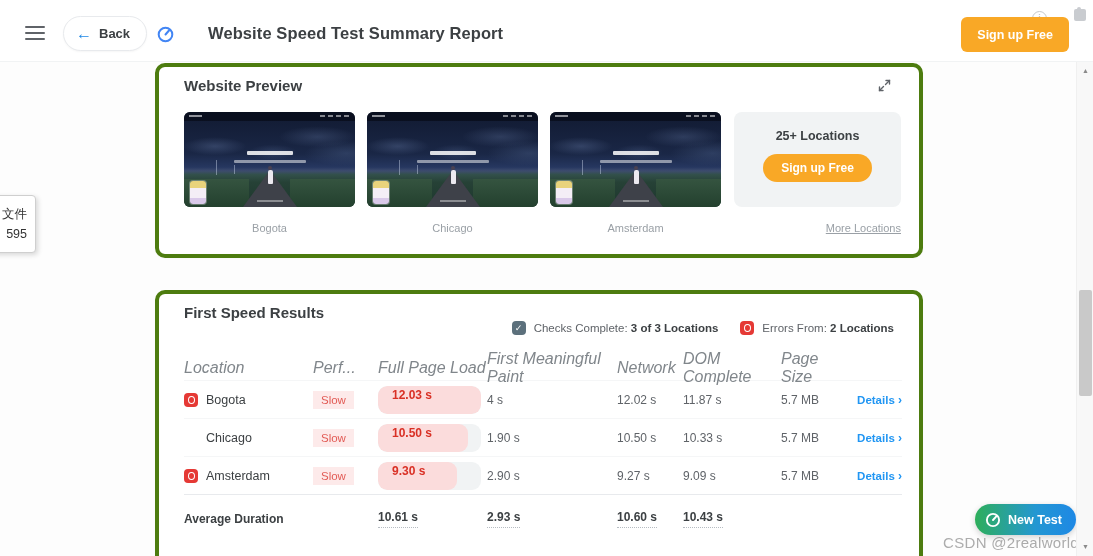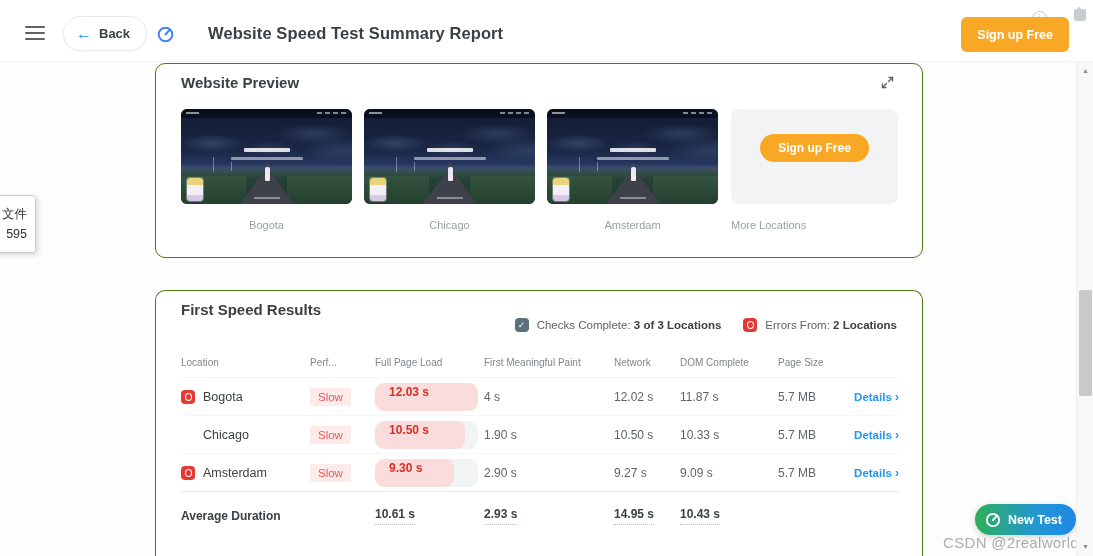--- a/index.html
+++ b/index.html
@@ -14,21 +14,21 @@
   .back-arrow { color:#1e88e5; font-size:16px; font-weight:bold; line-height:1; }
   .back-label { font-size:13px; font-weight:bold; color:#3c4043; }
   .hdr-gauge { position:absolute; left:157px; top:26px; }
   .page-title { position:absolute; left:188px; top:24px; font-size:16.5px; font-weight:bold; color:#3c4043; letter-spacing:.1px;margin-left:20px; }
   .signup-top { position:absolute; right:24px; top:17px; height:35px; padding:0 16px; background:#f9a826; border:none; border-radius:6px; color:#fff; font-weight:bold; font-size:12.5px; cursor:pointer; z-index:3; font-family:inherit; }
   .info-peek { position:absolute; right:46px; top:11px; width:15px; height:15px; border:1.5px solid #c5c8cb; border-radius:50%; color:#c5c8cb; font-size:9px; text-align:center; line-height:13px; font-weight:bold; z-index:2; background:#fff; }
   .ext-icon { position:absolute; right:7px; top:9px; width:12px; height:12px; background:#c9ccd0; border-radius:2px; z-index:2; }
   .ext-icon:after { content:""; position:absolute; left:3px; top:-2px; width:4px; height:4px; background:#c9ccd0; border-radius:50%; }
 
   
-  .card { position:absolute; left:155px; width:768px; background:#fff; border:1px solid #4d7c0f; border-radius:10px; box-shadow:0 1px 2px rgba(0,0,0,.02); }
+  .card { position:absolute; left:155px; width:768px; background:#fff; border:4px solid #4d7c0f; border-radius:10px; box-shadow:0 1px 2px rgba(0,0,0,.02); }
   .card-preview { top:63px; height:195px; }
   .card-results { top:290px; height:290px; border-bottom:none; border-radius:10px 10px 0 0; }
   .card-title { position:absolute; left:25px; top:10px; font-size:15px; font-weight:bold; color:#3c4043; }
   .expand-icon { position:absolute; right:28px; top:12px; cursor:pointer; }
 
   
   .thumb { position:absolute; top:45px; width:171px; height:95px; border-radius:6px; overflow:hidden; cursor:pointer;
     background:linear-gradient(180deg,#111a31 0%, #1a2746 44%, #263760 58%, #3d4c6e 62%, #32504a 66%, #264136 74%, #1d382e 100%); }
   .th1{left:25px;} .th2{left:208px;} .th3{left:391px;}
   .clouds { position:absolute; left:0; right:0; top:0; height:62%; background:
@@ -52,33 +52,33 @@
     background:repeating-linear-gradient(90deg, rgba(255,255,255,.5) 0 5px, transparent 5px 8px); }
   .sprite { position:absolute; bottom:3px; left:6px; width:16px; height:23px; border-radius:3px;
     background:linear-gradient(180deg,#e9d37c 0 32%, #f4eef6 32% 72%, #d9c9e9 72% 100%); box-shadow:0 0 0 1px rgba(255,255,255,.3); }
   .thumb-label { position:absolute; top:155px; width:171px; text-align:center; font-size:11px; color:#9aa0a6; }
   .tl1{left:25px;} .tl2{left:208px;} .tl3{left:391px;}
 
   
   .locations-box { position:absolute; left:575px; top:45px; width:167px; height:95px; background:#f1f3f4; border-radius:8px; text-align:center; padding-top:16px; }
   .locations-box .l1, .locations-box .l2 { font-size:12.5px; font-weight:bold; color:#3c4043; line-height:17px; }
   .signup-pill { margin-top:9px; height:28px; padding:0 18px; background:#f9a826; border:none; border-radius:15px; color:#fff; font-weight:bold; font-size:12px; cursor:pointer; font-family:inherit; }
-  .more-locations { position:absolute; left:575px; top:155px; width:167px; text-align:left; font-size:11px; color:#9aa0a6; }
+  .more-locations { position:absolute; left:575px; top:155px; width:167px; text-align:right; font-size:11px; color:#9aa0a6;text-decoration:underline; }
 
   
   .status-row { position:absolute; right:25px; top:27px; display:flex; align-items:center; gap:22px; font-size:11.5px; color:#5f6368; }
   .status-item { display:flex; align-items:center; gap:8px; }
   .check-icon { width:14px; height:14px; background:#5c707c; border-radius:4px; color:#fff; font-size:9px; line-height:14px; text-align:center; font-weight:bold; }
   .err-icon { width:14px; height:14px; background:#e53935; border-radius:4px; position:relative; flex:0 0 auto; }
   .err-icon:before { content:""; position:absolute; left:3.5px; top:3px; width:5px; height:6px; border:1.5px solid #fff; border-radius:50%; }
   .status-item b { color:#3c4043; font-weight:bold; }
 
   .tablewrap { position:absolute; left:25px; top:56px; width:718px; }
   .tgrid { display:grid; grid-template-columns:129px 65px 109px 130px 66px 98px 66px 1fr; align-items:center; }
-  .thead { height:30px; font-size:10px; color:#80868b; }
+  .thead { height:30px; font-size:16px; color:#80868b;font-style:italic; }
   .trow { height:38px; border-top:1px solid #f5f6f7; font-size:12px; color:#5f6368; }
   .loc-cell { display:flex; align-items:center; gap:8px; font-size:12.5px; color:#3c4043; }
   .slow-badge { display:inline-block; padding:3px 8px; background:#fdeaea; color:#e25b55; font-size:11.5px; border-radius:0; }
   .load-bar { position:relative; width:103px; height:28px; background:#f1f3f4; border-radius:9px; overflow:hidden; }
   .load-fill { position:absolute; left:0; top:0; bottom:0; background:#fbdcdc; border-radius:9px; }
   .load-text { position:relative; z-index:1; font-size:12px; font-weight:bold; color:#d93025; line-height:18px; padding-left:14px; }
   .details-cell { text-align:right; }
   .details-link { color:#2196f3; font-size:11.5px; font-weight:bold; text-decoration:none; cursor:pointer;margin-top:41px; }
   .details-link .chev { font-size:12px; }
   .avg-row { height:48px; border-top:1px solid #e8eaed; font-size:12px; color:#3c4043; }
@@ -182,20 +182,21 @@
     <div class="bottom-bar"></div>
     <div class="thumb-nav"></div>
     <div class="sprite"></div>
   </div>
 
   <div class="thumb-label tl1">Bogota</div>
   <div class="thumb-label tl2">Chicago</div>
   <div class="thumb-label tl3">Amsterdam</div>
 
   <div class="locations-box">
+    <div class="l2">25+ Locations</div>
     <button class="signup-pill">Sign up Free</button>
   </div>
   <div class="more-locations">More Locations</div>
 </div>
 
 <div class="card card-results">
   <div class="card-title">First Speed Results</div>
 
   <div class="status-row">
     <div class="status-item">
@@ -277,21 +278,21 @@
       <div>9.27 s</div>
       <div>9.09 s</div>
       <div>5.7 MB</div>
       <div class="details-cell"><a class="details-link"><span>Details</span> <span class="chev">›</span></a></div>
     </div>
 
     <div class="tgrid avg-row">
       <div class="avg-label" style="grid-column:1 / span 2;">Average Duration</div>
       <div><span class="avg-val">10.61 s</span></div>
       <div><span class="avg-val">2.93 s</span></div>
-      <div><span class="avg-val">14.95 s</span></div>
+      <div><span class="avg-val">10.60 s</span></div>
       <div><span class="avg-val">10.43 s</span></div>
       <div></div>
         <div></div>
     </div>
   </div>
 </div>
 
 <button class="newtest-btn">
   <span>
     <svg width="16" height="16" viewBox="0 0 17 17">

